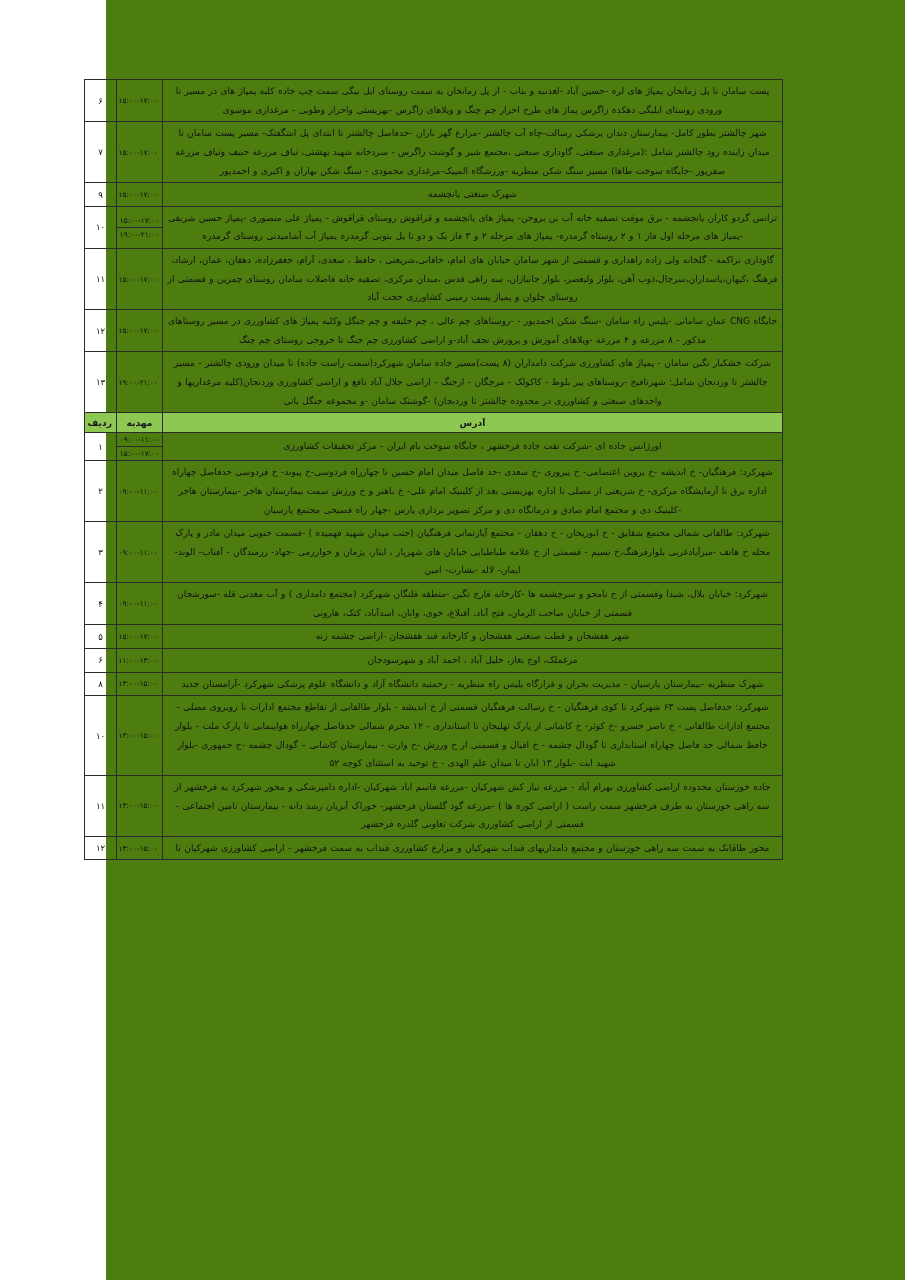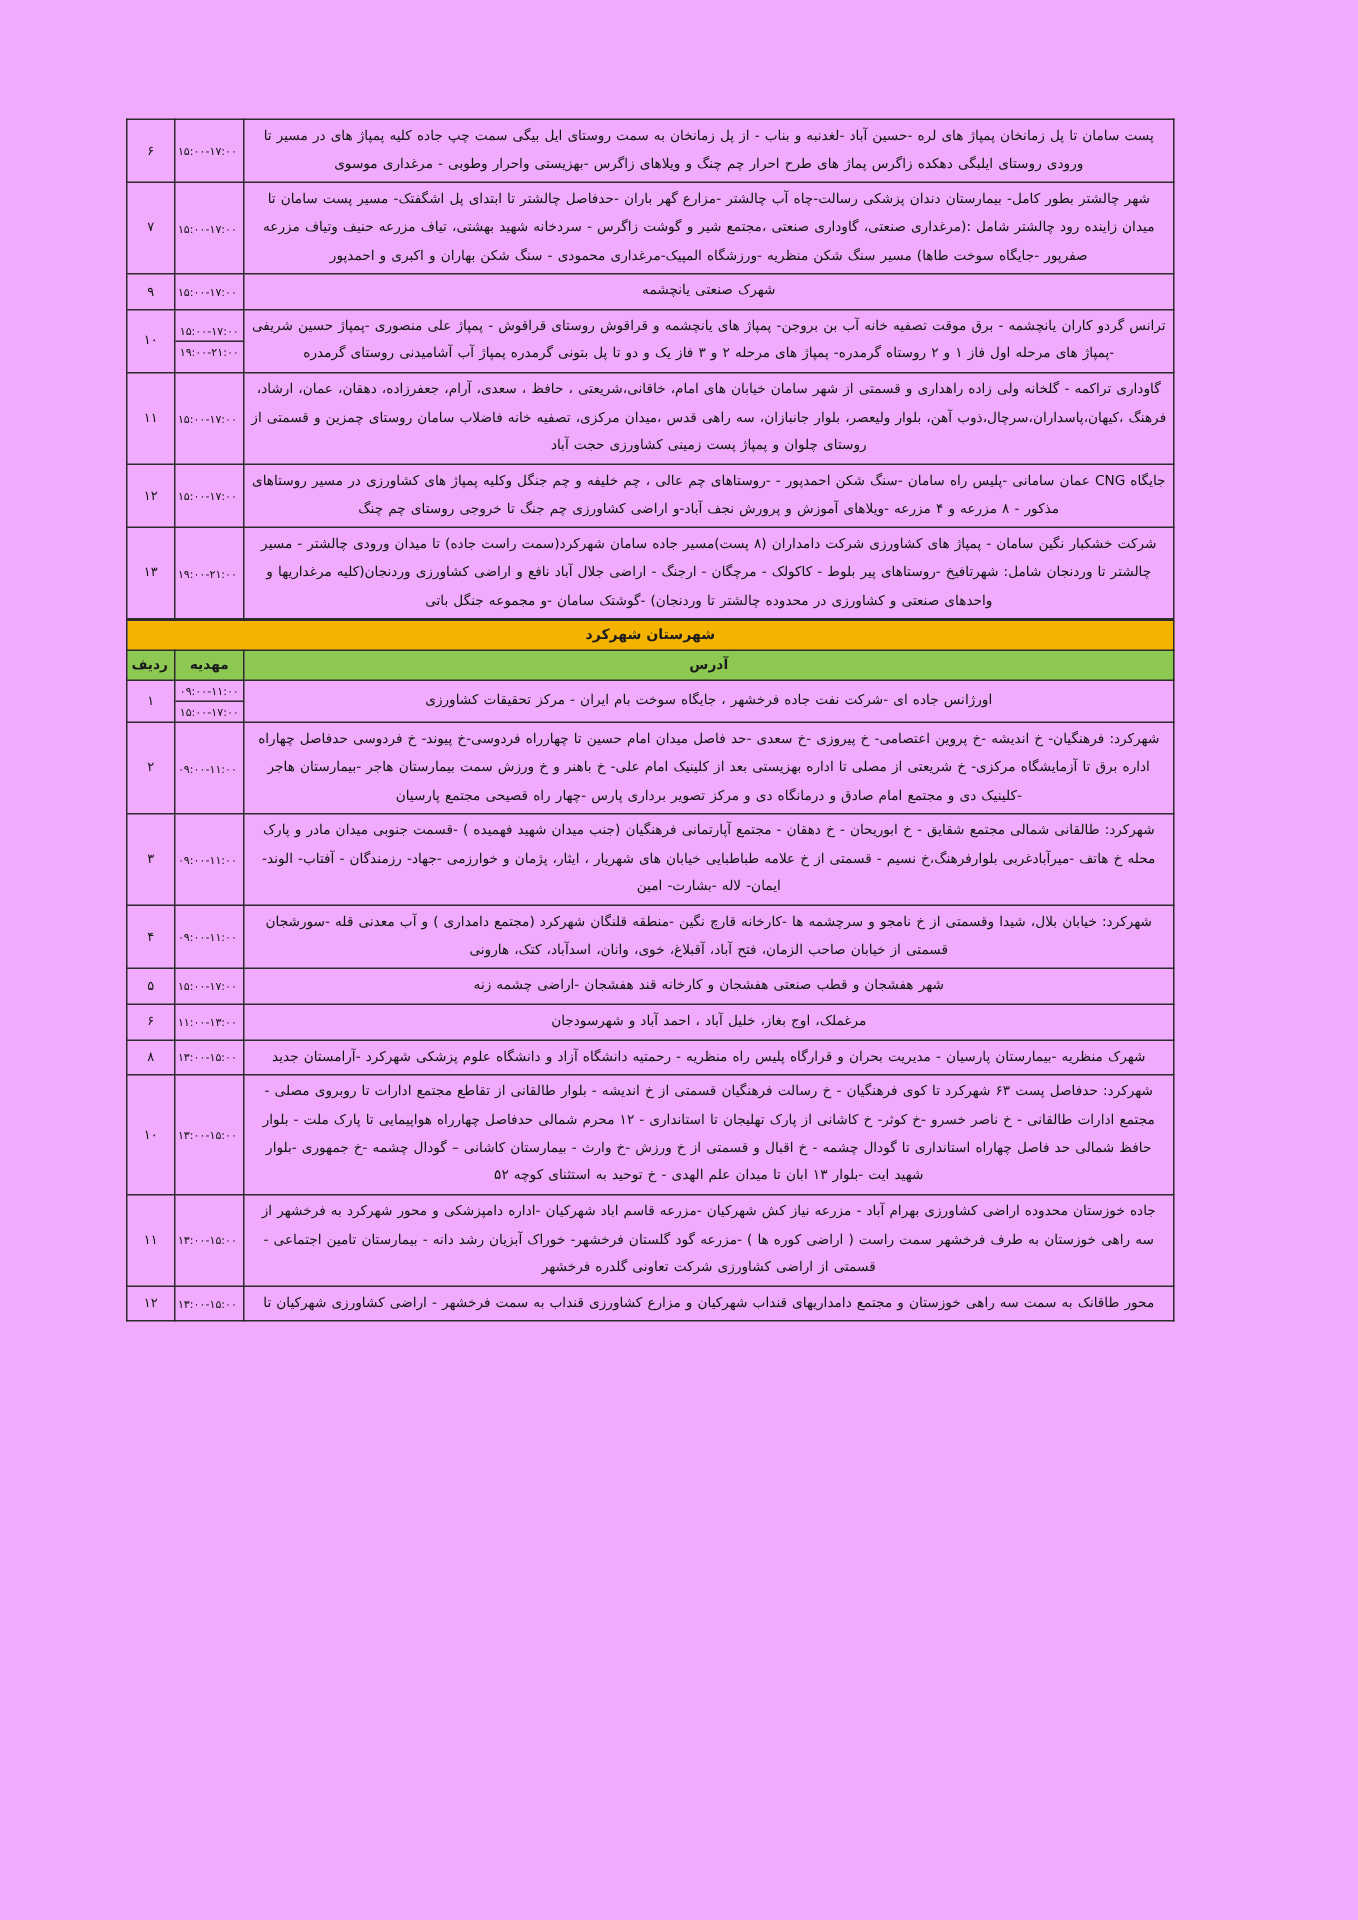--- a/index.html
+++ b/index.html
@@ -11,23 +11,23 @@
   body {
     width: 905px;
     height: 1280px;
     font-family: "DejaVu Sans", "Liberation Sans", sans-serif;
     direction: rtl;
     overflow: hidden;
   }
 
   .page {
     position: relative;
-    width: 905px;
+    width: 799px;
     height: 1280px;
-    background: #f0abfc;
+    background: #4d7c0f;
     box-sizing: border-box;
   }
 
   .table-wrap {
     position: absolute;
     top: 79px;
     right: 122px;
     left: 85px;
     width: 698px;
   }
@@ -162,23 +162,20 @@
           <tr>
             <td class="addr">جایگاه CNG عمان سامانی -پلیس راه سامان -سنگ شکن احمدپور - -روستاهای  چم عالی ، چم خلیفه و چم جنگل وکلیه پمپاژ های کشاورزی در مسیر روستاهای مذکور - ۸ مزرعه و ۴ مزرعه -ویلاهای آموزش و پرورش نجف آباد-و اراضی کشاورزی چم جنگ  تا خروجی روستای چم چنگ</td>
             <td class="time">۱۵:۰۰-۱۷:۰۰</td>
             <td class="num">۱۲</td>
           </tr>
           <tr>
             <td class="addr">شرکت خشکبار نگین سامان - پمپاژ های کشاورزی شرکت دامداران (۸ پست)مسیر جاده سامان شهرکرد(سمت راست جاده) تا میدان ورودی چالشتر - مسیر چالشتر تا وردنجان شامل: شهرتافیخ  -روستاهای پیر بلوط - کاکولک - مرچگان - ارجنگ - اراضی جلال آباد نافع و اراضی کشاورزی وردنجان(کلیه مرغداریها و واحدهای صنعتی و کشاورزی در محدوده چالشتر تا وردنجان) -گوشتک سامان -و مجموعه جنگل باتی</td>
             <td class="time">۱۹:۰۰-۲۱:۰۰</td>
             <td class="num">۱۳</td>
           </tr>
-          <tr class="section-row thick-top">
-            <td colspan="3">شهرستان شهرکرد</td>
-          </tr>
           <tr class="head-row">
             <th>آدرس</th>
             <th>مهدیه</th>
             <th>ردیف</th>
           </tr>
           <tr>
             <td class="addr">اورژانس جاده ای  -شرکت نفت جاده فرخشهر ، جایگاه سوخت بام ایران - مرکز تحقیقات کشاورزی</td>
             <td class="time split">
               <span class="t">۰۹:۰۰-۱۱:۰۰</span>
               <span class="t">۱۵:۰۰-۱۷:۰۰</span>

